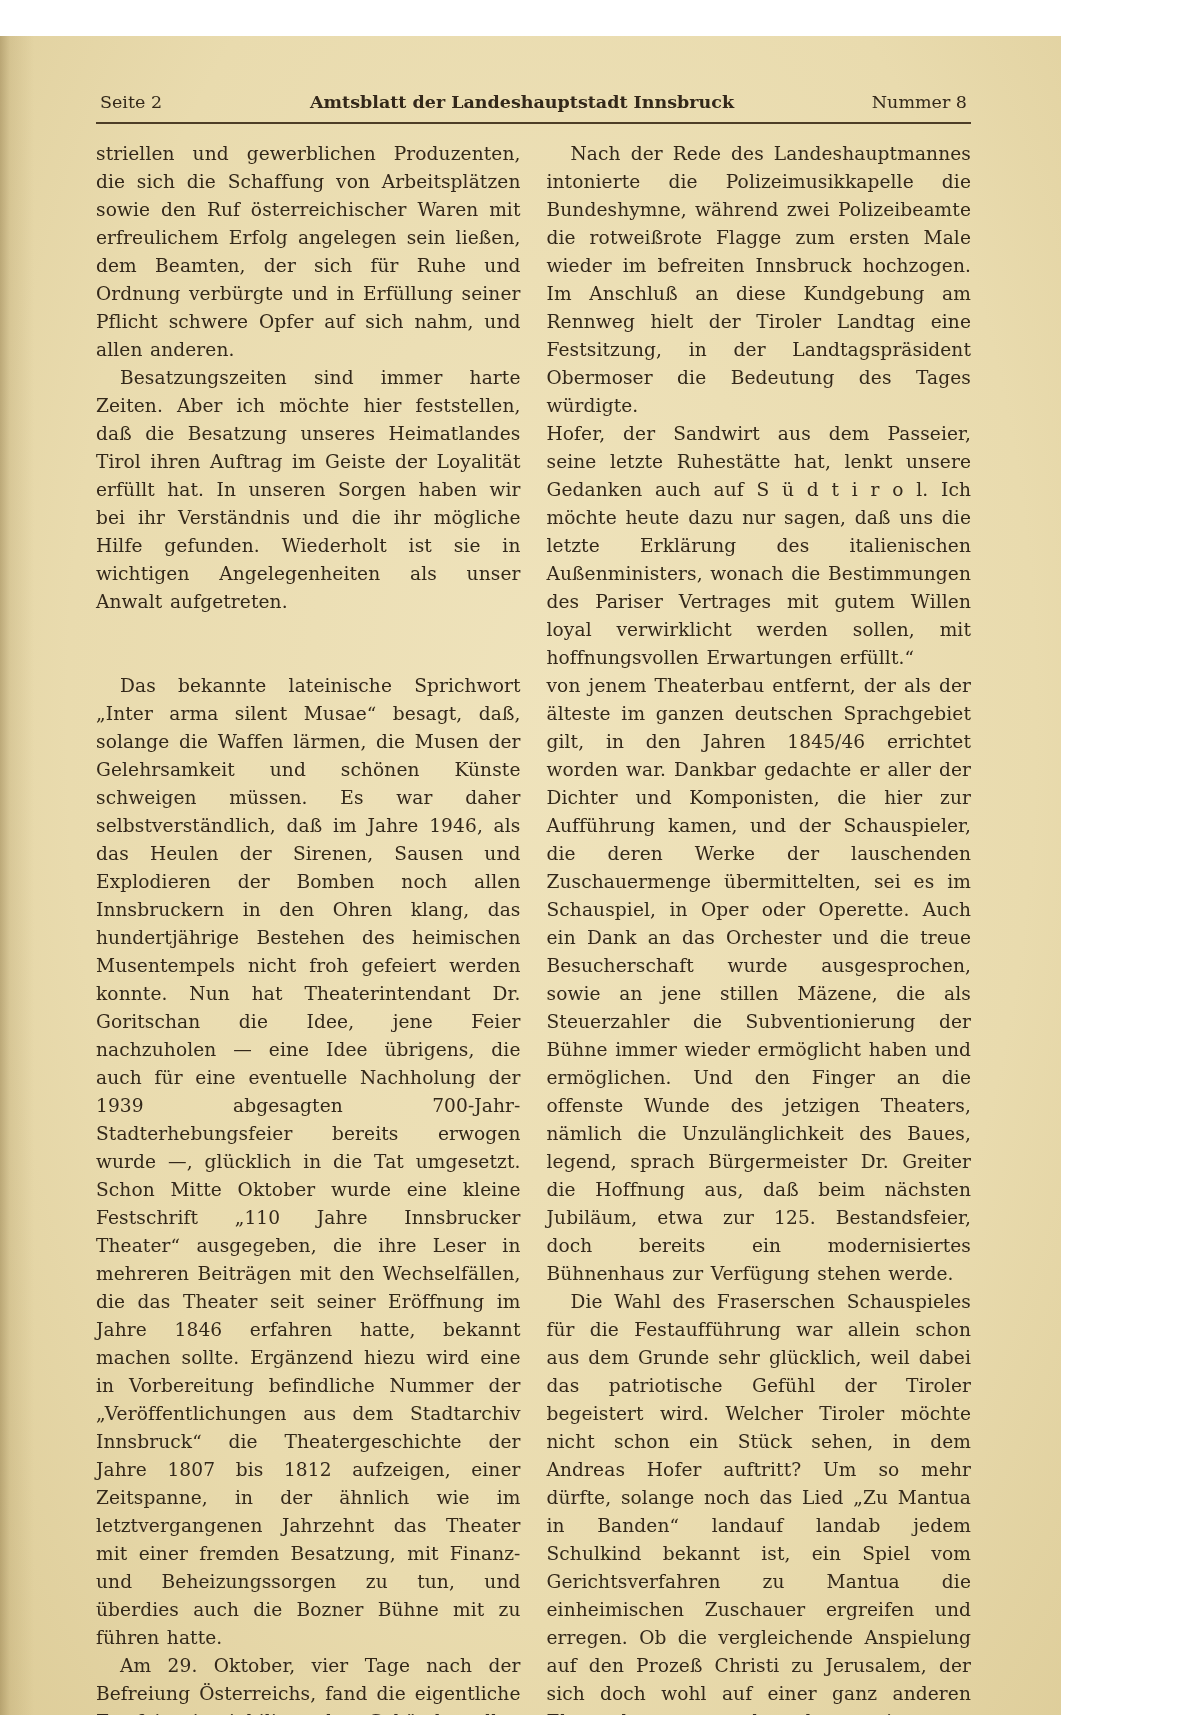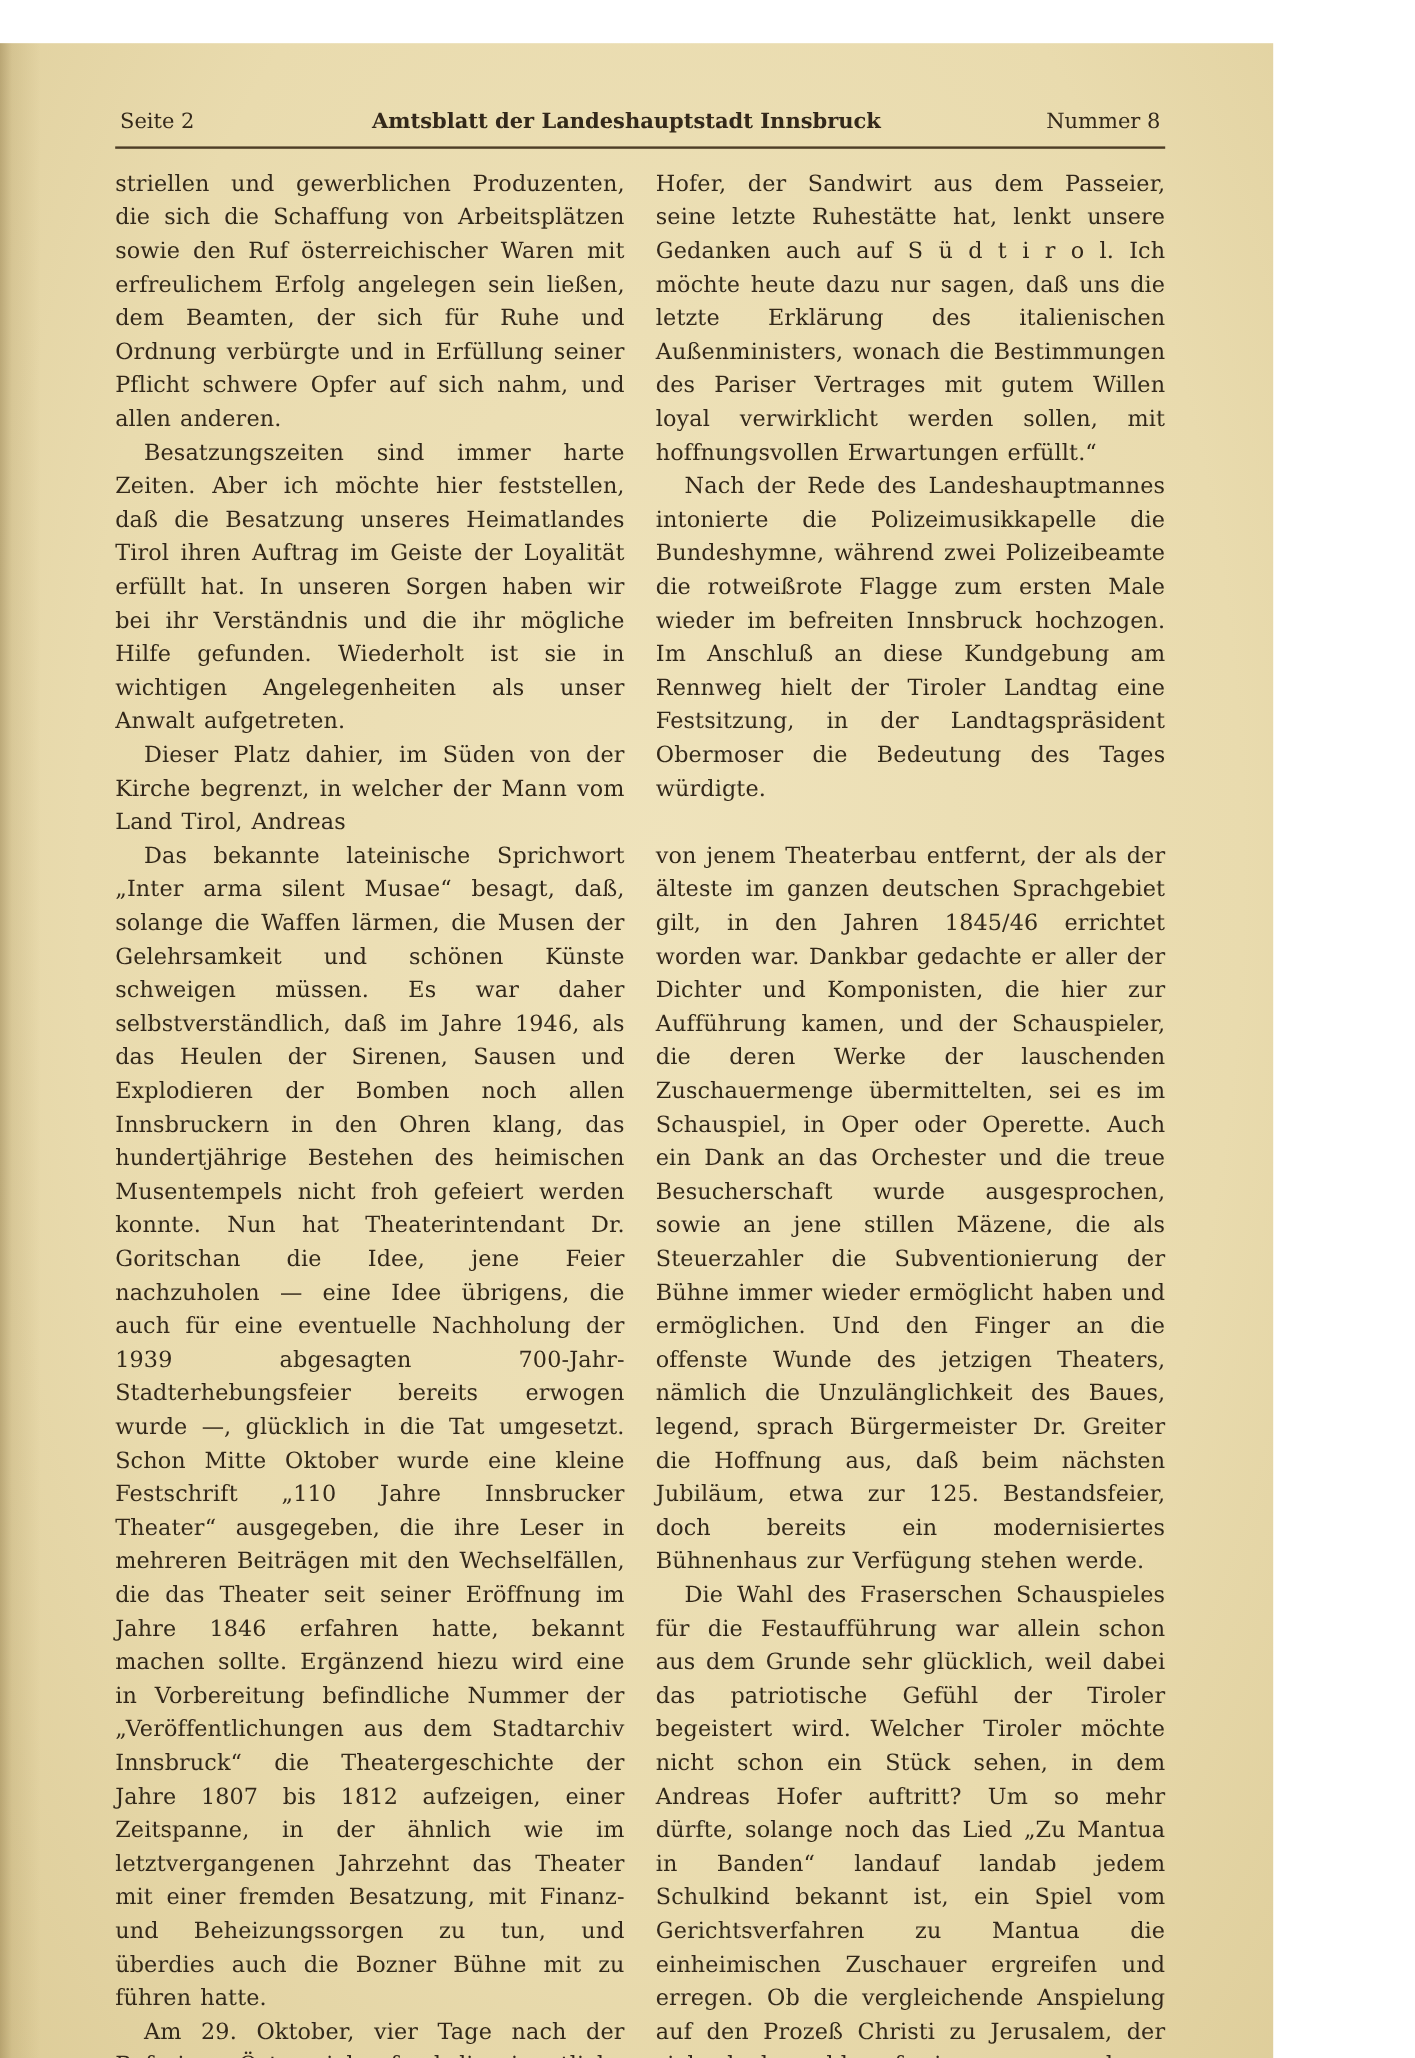--- a/index.html
+++ b/index.html
@@ -61,25 +61,24 @@
   <div class="masthead">
     <span class="left">Seite 2</span>
     <span class="center">Amtsblatt der Landeshauptstadt Innsbruck</span>
     <span class="right">Nummer 8</span>
   </div>
 
   <div class="two-col article-top">
     <div class="col">
         <p class="para">striellen und gewerblichen Produzenten, die sich die Schaffung von Arbeitsplätzen sowie den Ruf österreichischer Waren mit erfreulichem Erfolg angelegen sein ließen, dem Beamten, der sich für Ruhe und Ordnung verbürgte und in Erfüllung seiner Pflicht schwere Opfer auf sich nahm, und allen anderen.</p>
         <p class="para indent">Besatzungszeiten sind immer harte Zeiten. Aber ich möchte hier feststellen, daß die Besatzung unseres Heimatlandes Tirol ihren Auftrag im Geiste der Loyalität erfüllt hat. In unseren Sorgen haben wir bei ihr Verständnis und die ihr mögliche Hilfe gefunden. Wiederholt ist sie in wichtigen Angelegenheiten als unser Anwalt aufgetreten.</p>
-        <p class="para indent">Dieser Platz dahier, im Süden von der Kirche begrenzt, in welcher der Mann vom Land Tirol, Andreas</p>
       </div>
     <div class="col">
+        <p class="para indent">Nach der Rede des Landeshauptmannes intonierte die Polizeimusikkapelle die Bundeshymne, während zwei Polizeibeamte die rotweißrote Flagge zum ersten Male wieder im befreiten Innsbruck hochzogen. Im Anschluß an diese Kundgebung am Rennweg hielt der Tiroler Landtag eine Festsitzung, in der Landtagspräsident Obermoser die Bedeutung des Tages würdigte.</p>
         <p class="para">Hofer, der Sandwirt aus dem Passeier, seine letzte Ruhestätte hat, lenkt unsere Gedanken auch auf S ü d t i r o l. Ich möchte heute dazu nur sagen, daß uns die letzte Erklärung des italienischen Außenministers, wonach die Bestimmungen des Pariser Vertrages mit gutem Willen loyal verwirklicht werden sollen, mit hoffnungsvollen Erwartungen erfüllt.“</p>
-        <p class="para indent">Nach der Rede des Landeshauptmannes intonierte die Polizeimusikkapelle die Bundeshymne, während zwei Polizeibeamte die rotweißrote Flagge zum ersten Male wieder im befreiten Innsbruck hochzogen. Im Anschluß an diese Kundgebung am Rennweg hielt der Tiroler Landtag eine Festsitzung, in der Landtagspräsident Obermoser die Bedeutung des Tages würdigte.</p>
       </div>
   </div>
 
   <div class="two-col">
     <div class="col">
         <p class="para indent">Das bekannte lateinische Sprichwort „Inter arma silent Musae“ besagt, daß, solange die Waffen lärmen, die Musen der Gelehrsamkeit und schönen Künste schweigen müssen. Es war daher selbstverständlich, daß im Jahre 1946, als das Heulen der Sirenen, Sausen und Explodieren der Bomben noch allen Innsbruckern in den Ohren klang, das hundertjährige Bestehen des heimischen Musentempels nicht froh gefeiert werden konnte. Nun hat Theaterintendant Dr. Goritschan die Idee, jene Feier nachzuholen — eine Idee übrigens, die auch für eine eventuelle Nachholung der 1939 abgesagten 700-Jahr-Stadterhebungsfeier bereits erwogen wurde —, glücklich in die Tat umgesetzt. Schon Mitte Oktober wurde eine kleine Festschrift „110 Jahre Innsbrucker Theater“ ausgegeben, die ihre Leser in mehreren Beiträgen mit den Wechselfällen, die das Theater seit seiner Eröffnung im Jahre 1846 erfahren hatte, bekannt machen sollte. Ergänzend hiezu wird eine in Vorbereitung befindliche Nummer der „Veröffentlichungen aus dem Stadtarchiv Innsbruck“ die Theatergeschichte der Jahre 1807 bis 1812 aufzeigen, einer Zeitspanne, in der ähnlich wie im letztvergangenen Jahrzehnt das Theater mit einer fremden Besatzung, mit Finanz- und Beheizungssorgen zu tun, und überdies auch die Bozner Bühne mit zu führen hatte.</p>
         <p class="para indent">Am 29. Oktober, vier Tage nach der Befreiung Österreichs, fand die eigentliche Festfeier im jubilierenden Gebäude selbst statt. Eingeleitet von Darbietungen des städtischen Symphonieorchesters und einer Ansprache Bürgermeisters Dr. Greiter, kam Georg Frasers „Gericht in Mantua“ zur Uraufführung.</p>
       </div>
     <div class="col">
       <div>

